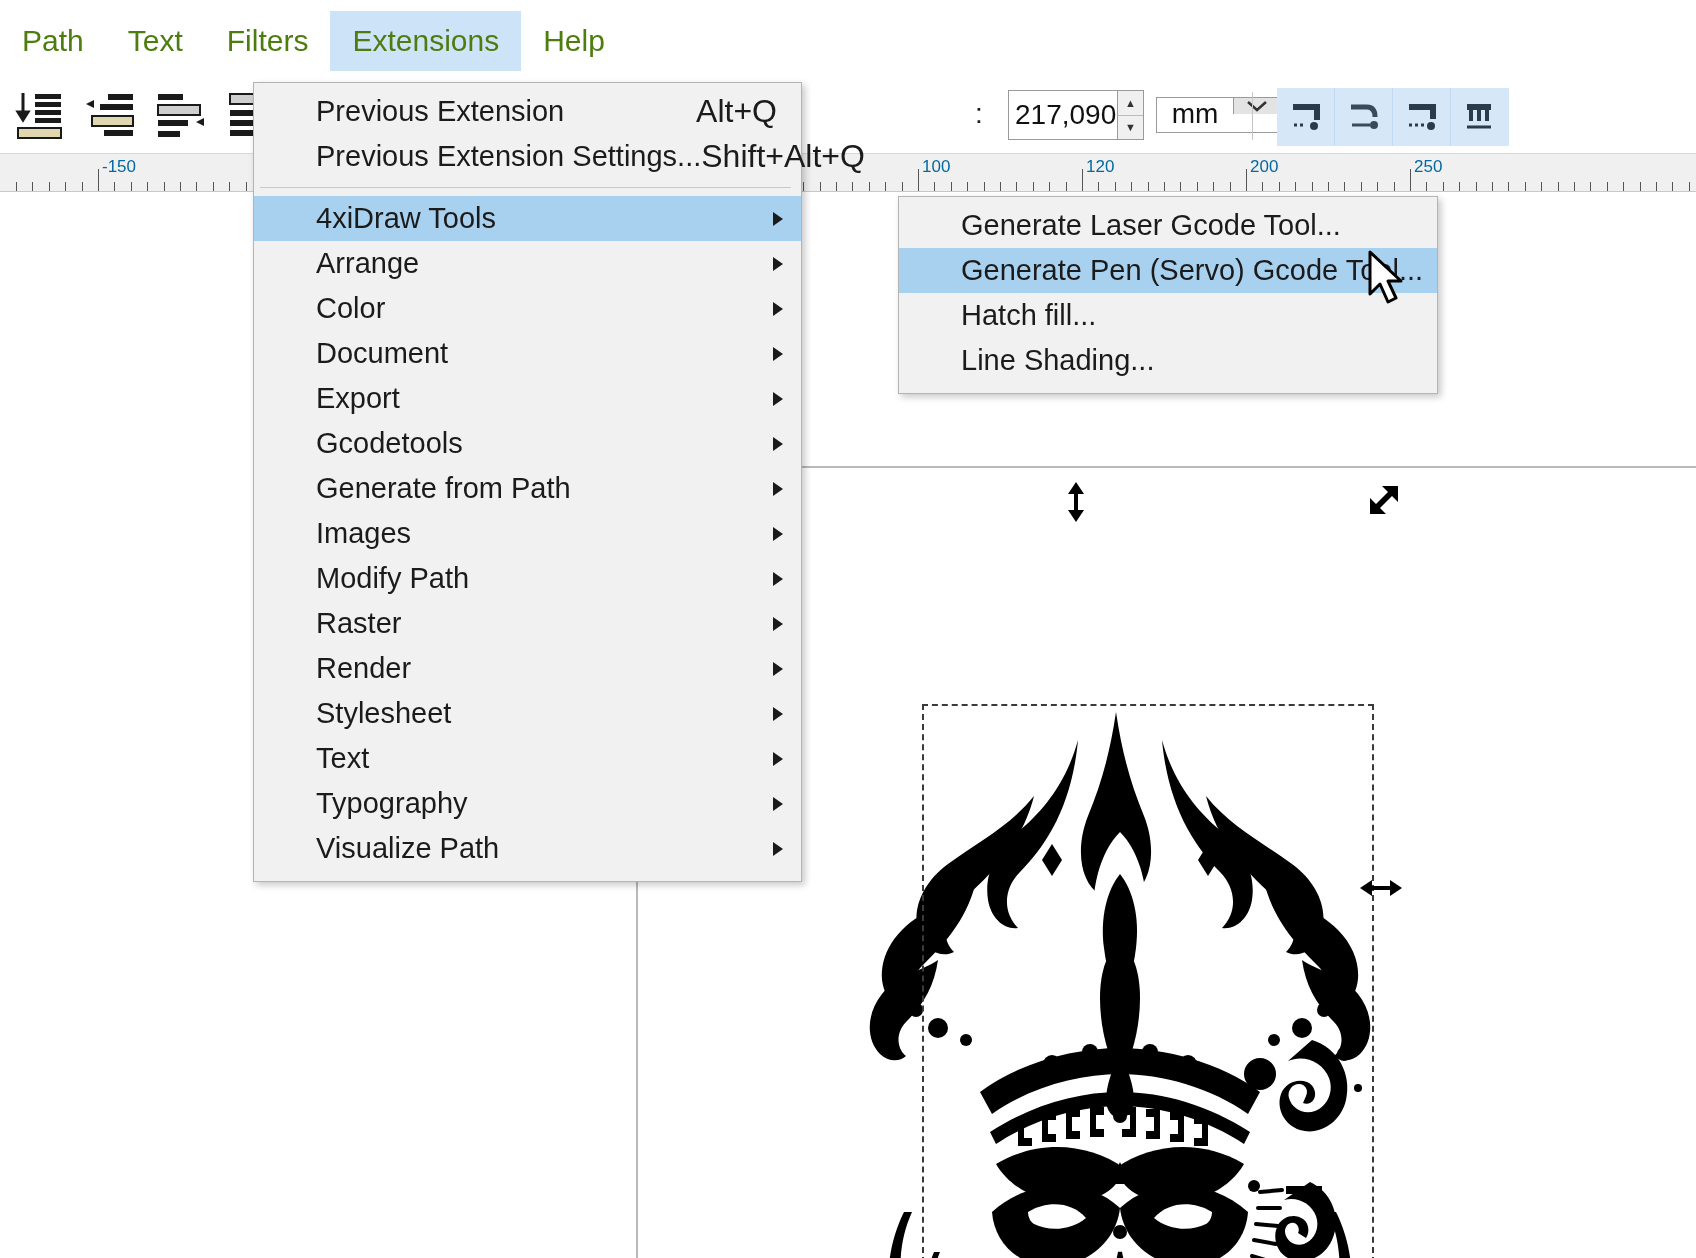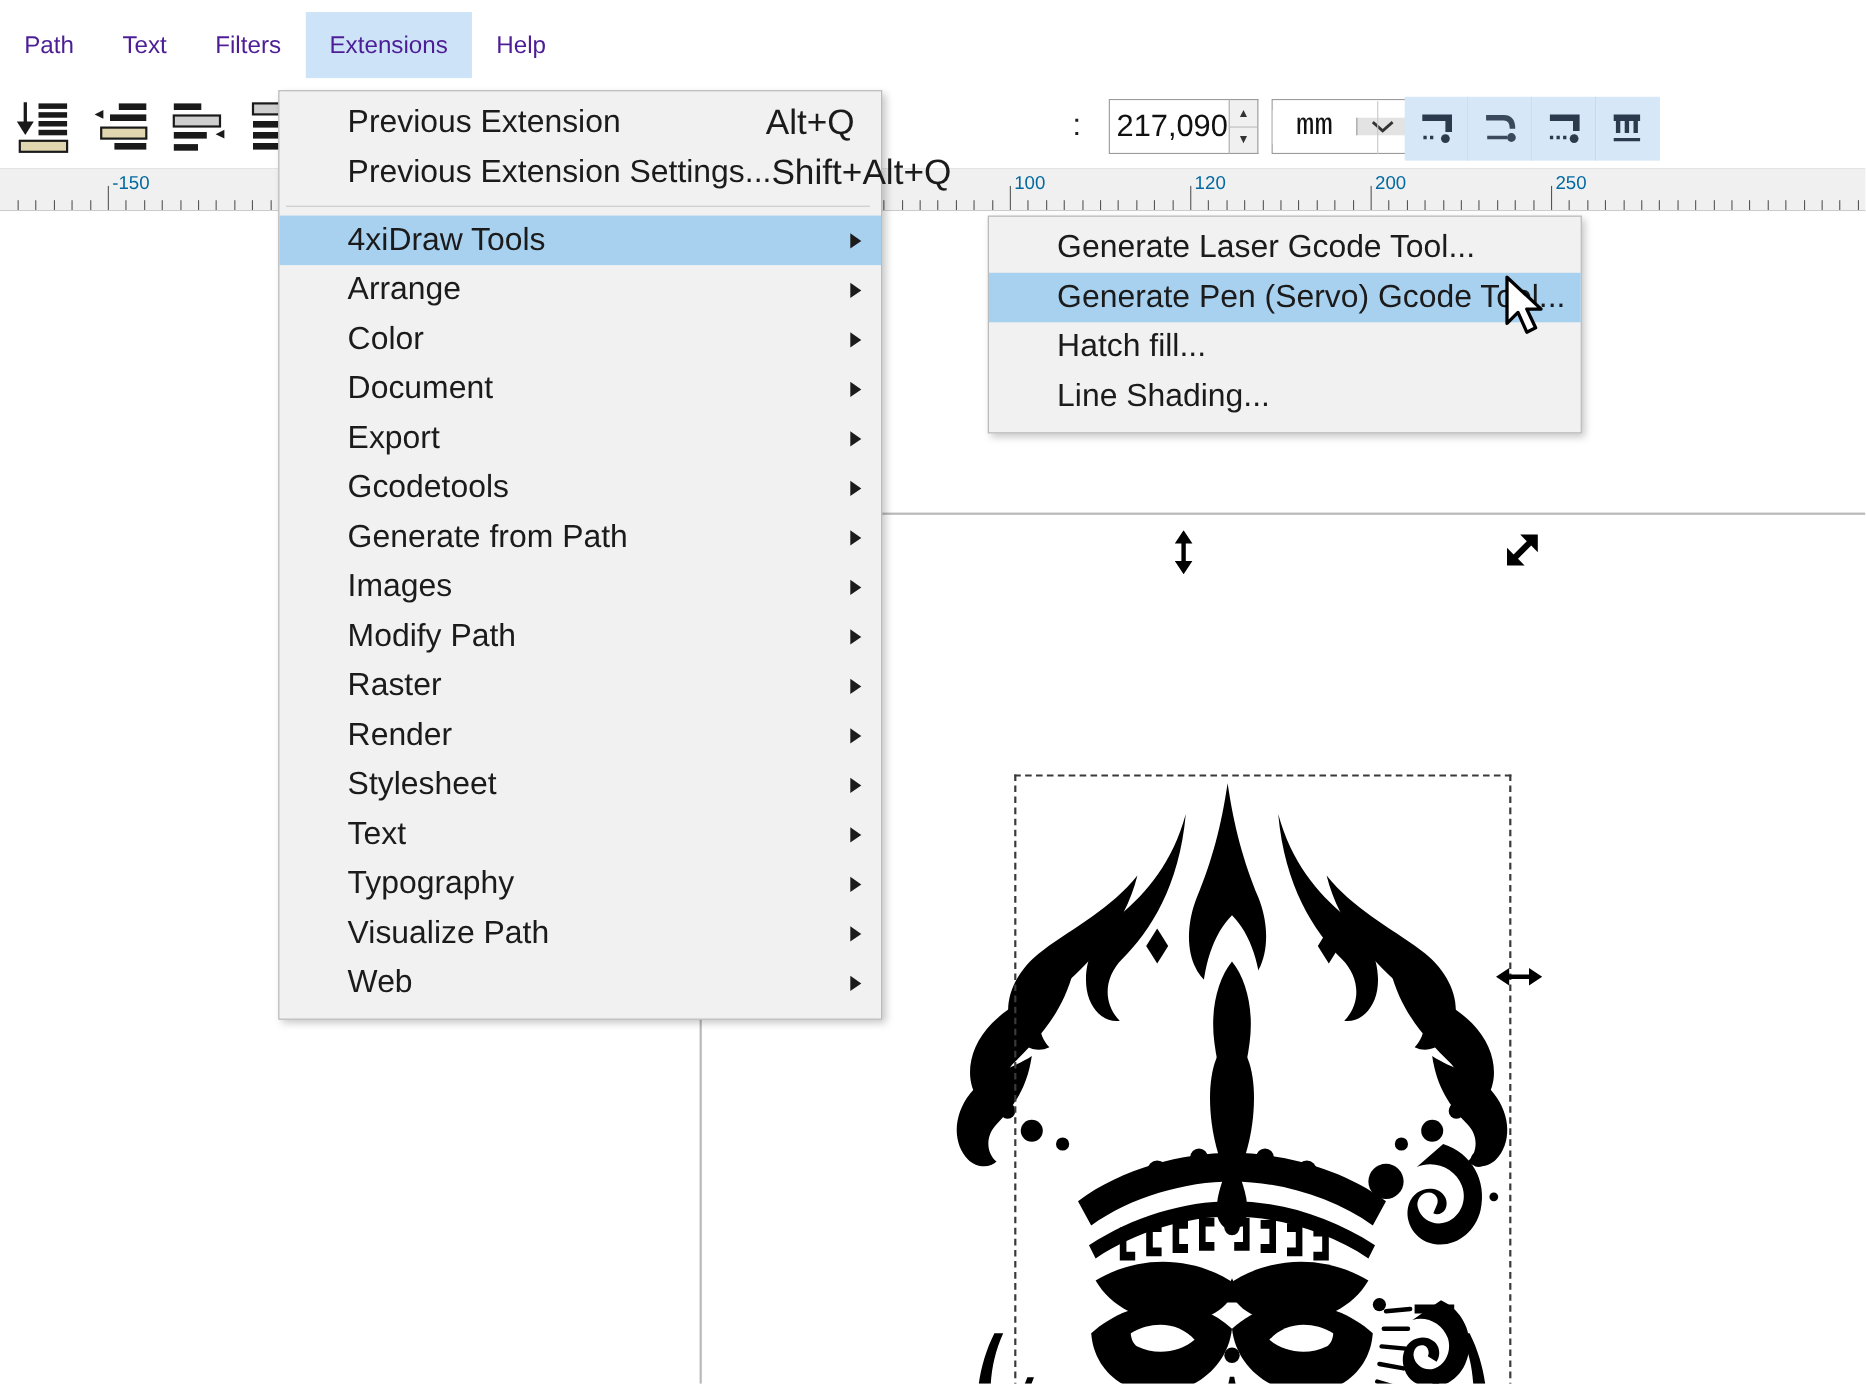--- a/index.html
+++ b/index.html
@@ -20,22 +20,22 @@
   .menubar {
     position: absolute; left: 0; top: 0;
     width: 1696px; height: 82px;
     background: #ffffff;
     display: flex; align-items: center;
   }
   .menubar-item {
     height: 60px;
     display: flex; align-items: center;
     padding: 0 22px;
-    font-size: 22px;
-    color: #4c1d95;
+    font-size: 30px;
+    color: #4d7c0f;
     white-space: nowrap;
   }
   .menubar-item.active {
     background: #cde3f7;
     text-align: right;
   }
 
   
   .toolbar {
     position: absolute; left: 0; top: 82px;
@@ -74,25 +74,24 @@
     background: #f0f0f0;
     display: flex; flex-direction: column;
   }
   .spin-btns > div {
     flex: 1; display: flex; align-items: center; justify-content: center;
     font-size: 11px; color: #333;
   }
   .spin-up { border-bottom: 1px solid #bbb; }
   .unitbox {
     margin-left: 12px;
-    display: flex; align-items: center;
+    display: flex; align-items: flex-start;
     border: 1px solid #9a9a9a;
-    height: 50px;
+    height: 36px;
     background: #fff;
-    font-family: Liberation Mono, monospace;
   }
   .unitbox .uval {
     width: 76px;
     display: flex; align-items: center; justify-content: center;
     font-size: 28px; color: #111;
     background: #fff;
   }
   .unitbox .uarrow {
     width: 46px;
     background: #e3e3e3;
@@ -693,24 +692,20 @@
       <span class="arrow"></span>
     </div>
     <div class="mi">
       <span>Typography</span>
       <span class="arrow"></span>
     </div>
     <div class="mi">
       <span>Visualize Path</span>
       <span class="arrow"></span>
     </div>
-    <div class="mi">
-      <span>Web</span>
-      <span class="arrow"></span>
-    </div>
   </div>
 
   <div class="submenu">
     <div class="smi">
       <span>Generate Laser Gcode Tool...</span>
     </div>
     <div class="smi sel">
       <span>Generate Pen (Servo) Gcode Tool...</span>
     </div>
     <div class="smi">

